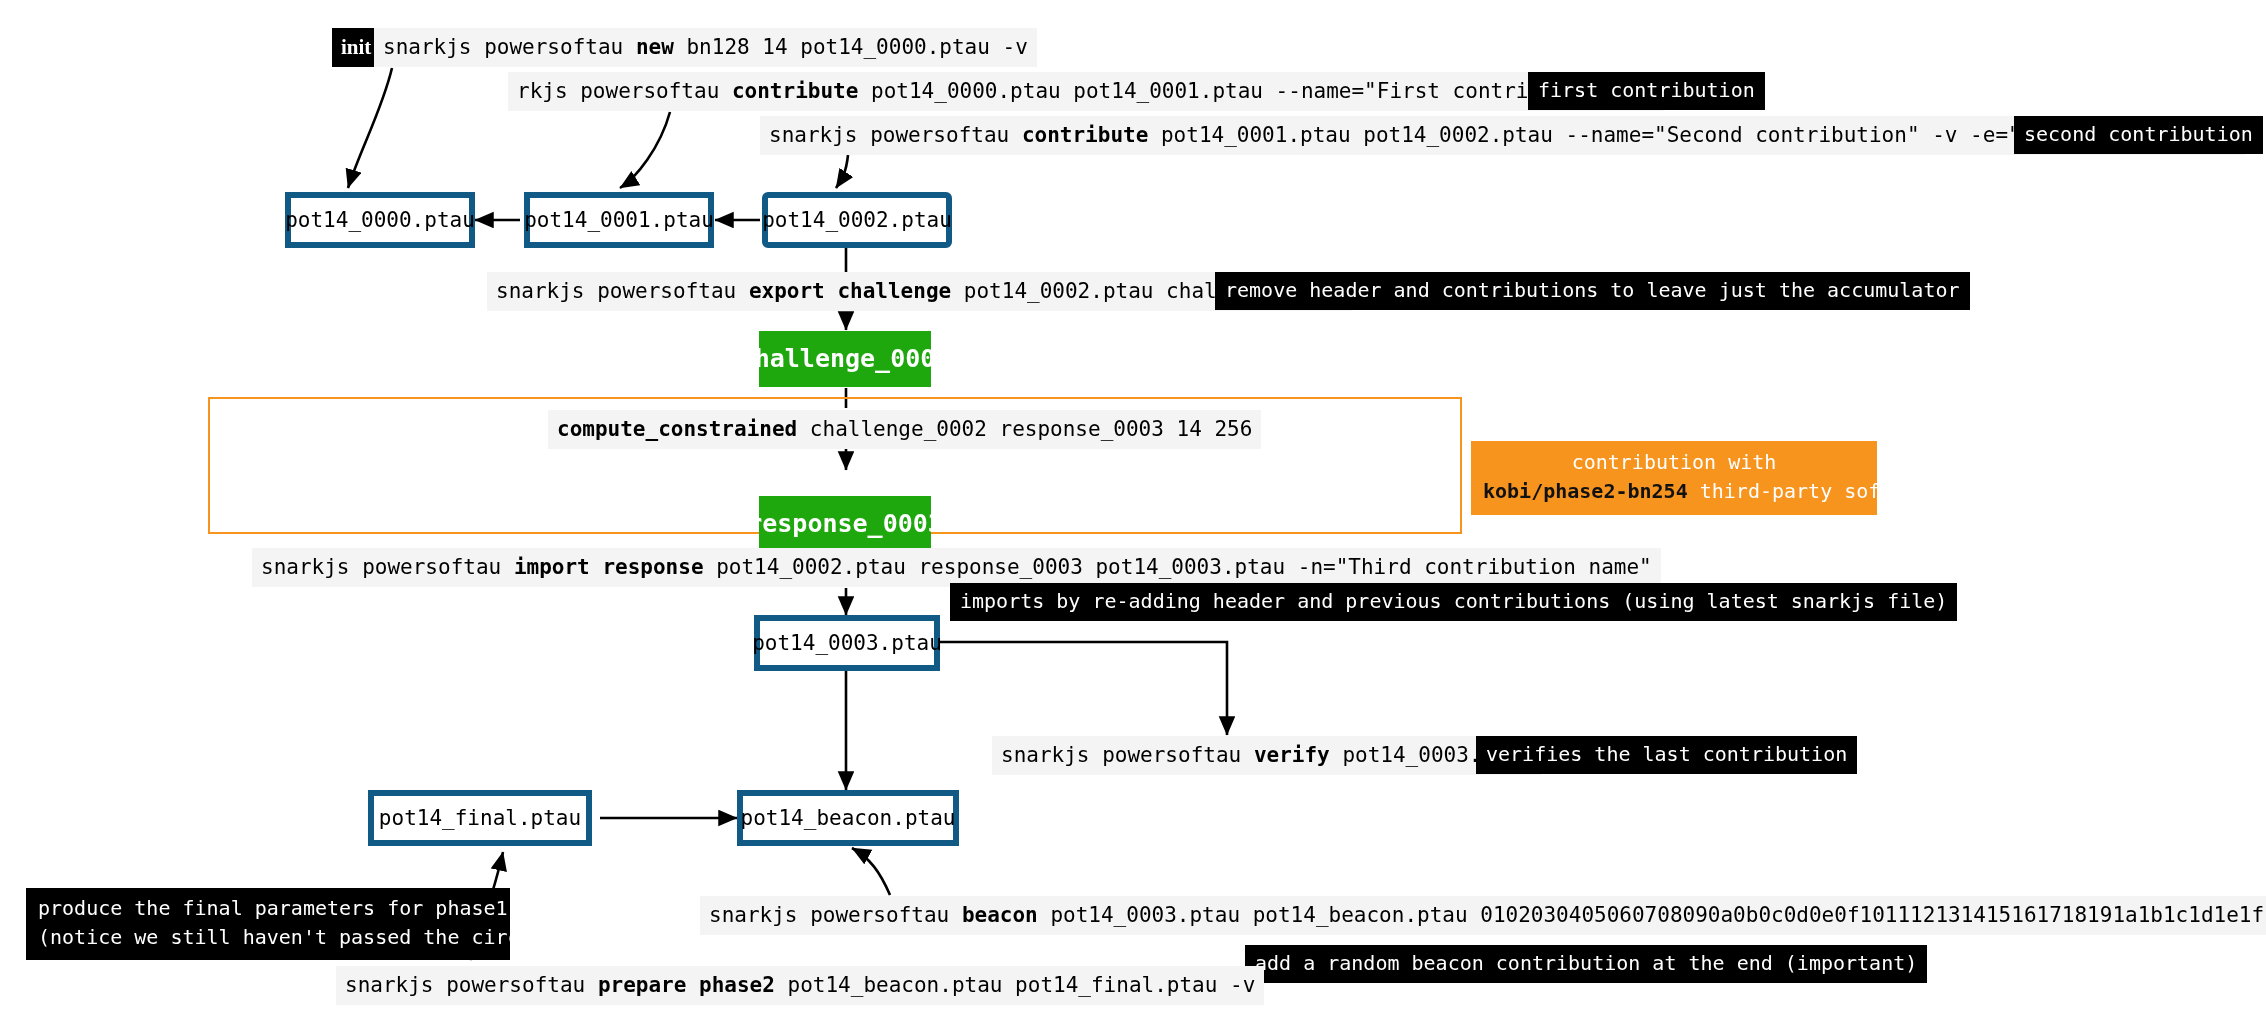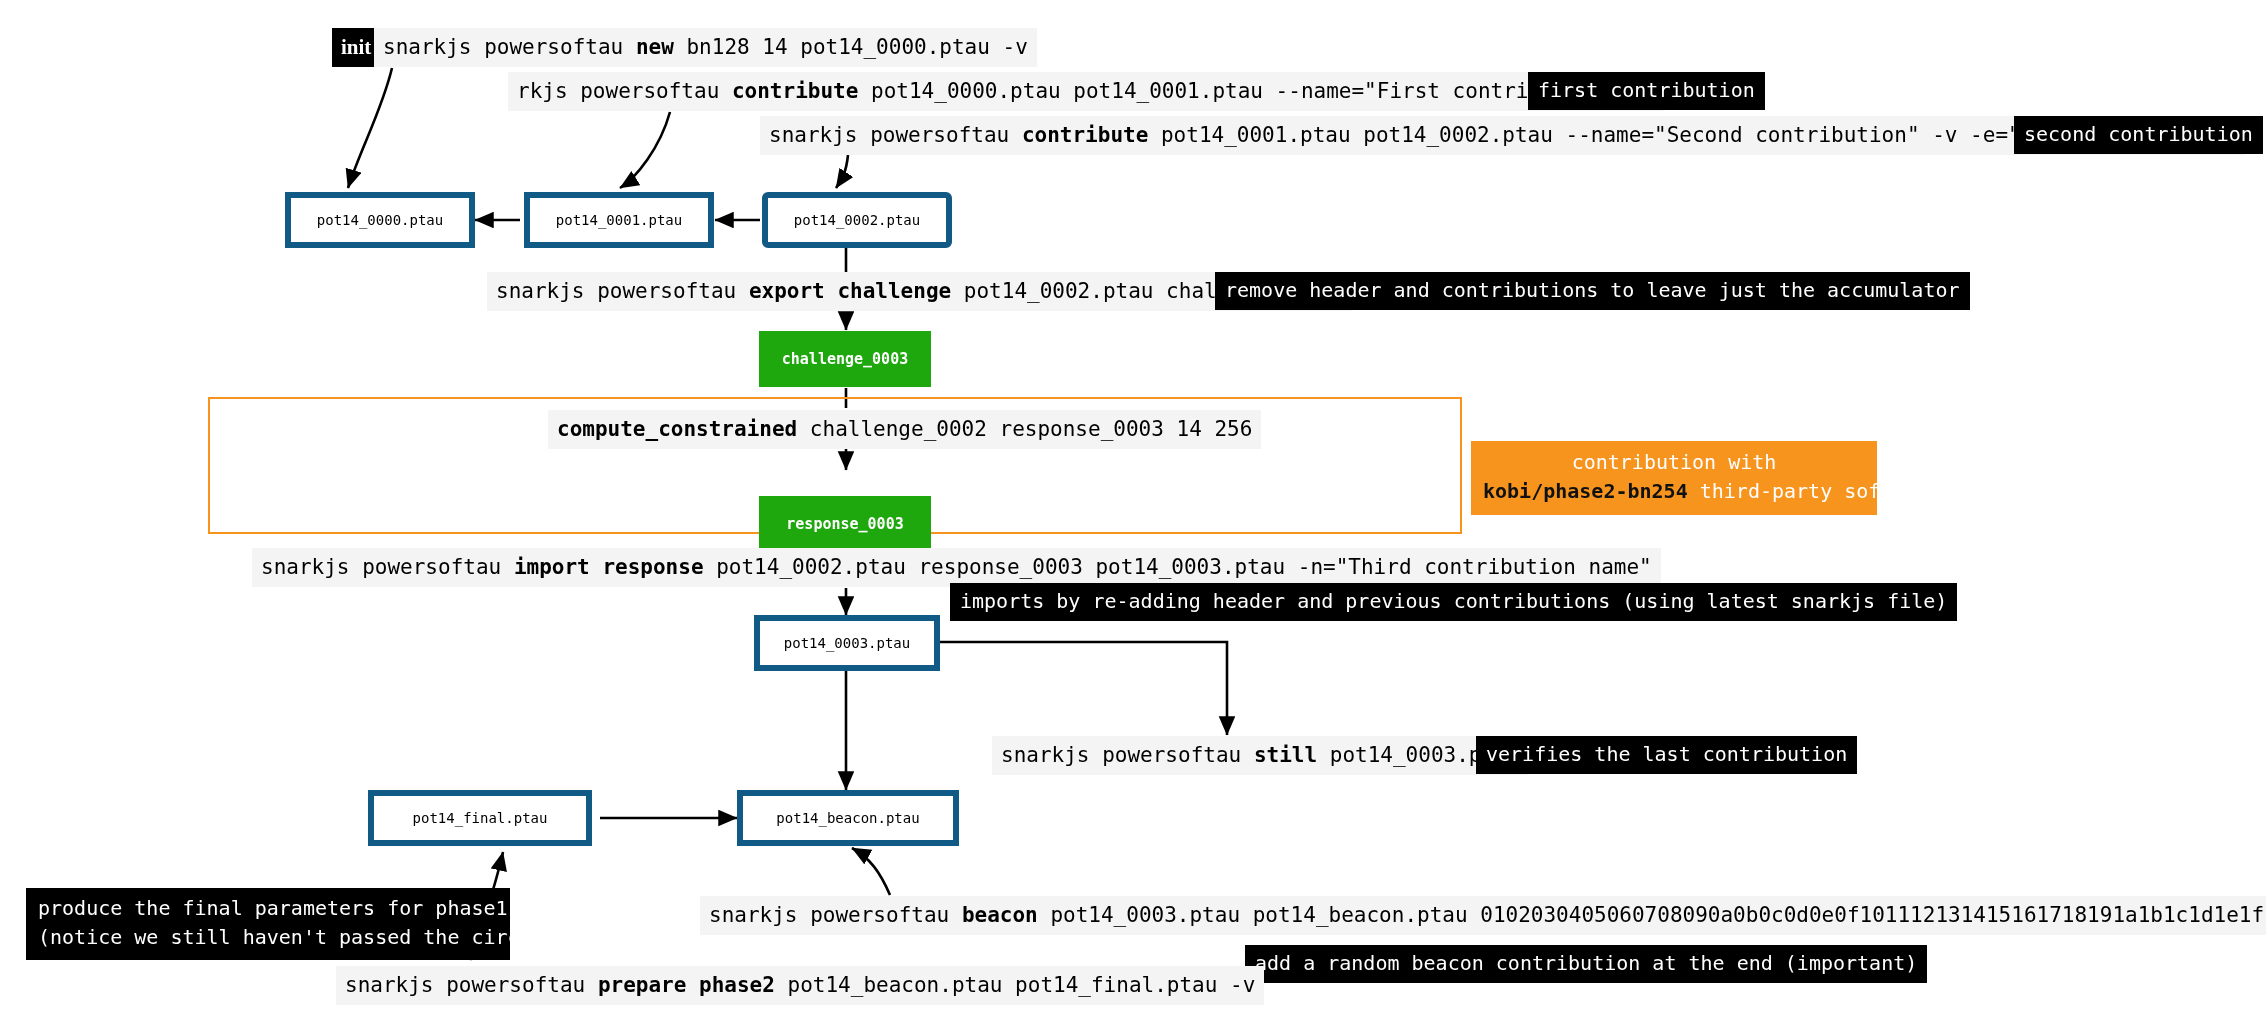--- a/index.html
+++ b/index.html
@@ -67,32 +67,32 @@
     font-size: 21px;
     font-weight: bold;
     padding: 5px 9px 6px 9px;
   }
 
   
   .filebox {
     background: #ffffff;
     border: 6px solid #125a86;
     color: #000000;
-    font-size: 14px;
+    font-size: 21px;
     display: flex;
     align-items: center;
     justify-content: center;
     text-align: center;
   }
 
   
   .greenbox {
     background: #1fa80e;
     color: #ffffff;
-    font-size: 15px;
+    font-size: 25px;
     font-weight: bold;
     display: flex;
     align-items: center;
     justify-content: center;
     text-align: center;
   }
 
   
   .orange-group {
     position: absolute;
@@ -176,21 +176,21 @@
   <div class="orange-group" style="left:208px; top:397px; width:1254px; height:137px;"></div>
   <div class="node cmd" style="left:548px; top:410px;"><span></span><b>compute_constrained</b><span> challenge_0002 response_0003 14 256</span></div>
   <div class="node greenbox" style="left:759px; top:476px; width:172px; height:56px;margin-top:20px;">response_0003</div>
   <div class="node orange-label" style="left:1471px; top:441px; width:406px;"><span>contribution with</span><br><b>kobi/phase2-bn254</b><span> third-party software</span></div>
 
   <div class="node cmd" style="left:252px; top:548px;"><span>snarkjs powersoftau </span><b>import response</b><span> pot14_0002.ptau response_0003 pot14_0003.ptau -n="Third contribution name"</span></div>
   <div class="node note" style="left:950px; top:583px;">imports by re-adding header and previous contributions (using latest snarkjs file)</div>
 
   <div class="node filebox" style="left:754px; top:615px; width:186px; height:56px;">pot14_0003.ptau</div>
 
-  <div class="node cmd" style="left:992px; top:736px;"><span>snarkjs powersoftau </span><b>still</b><span> pot14_0003.ptau</span></div>
+  <div class="node cmd" style="left:992px; top:736px;"><span>snarkjs powersoftau </span><b>verify</b><span> pot14_0003.ptau</span></div>
   <div class="node note" style="left:1453px; top:736px;margin-left:23px;">verifies the last contribution</div>
 
   <div class="node filebox" style="left:368px; top:790px; width:224px; height:56px;">pot14_final.ptau</div>
   <div class="node filebox" style="left:737px; top:790px; width:222px; height:56px;">pot14_beacon.ptau</div>
 
   <div class="node note two-line" style="left:26px; top:888px; width:484px;"><span>produce the final parameters for phase1</span><br><span>(notice we still haven't passed the circuit)</span></div>
 
   <div class="node cmd" style="left:700px; top:896px;"><span>snarkjs powersoftau </span><b>beacon</b><span> pot14_0003.ptau pot14_beacon.ptau 0102030405060708090a0b0c0d0e0f101112131415161718191a1b1c1d1e1f 10 -n="Final Beacon"</span></div>
 
   <div class="node note" style="left:1245px; top:945px;">add a random beacon contribution at the end (important)</div>

